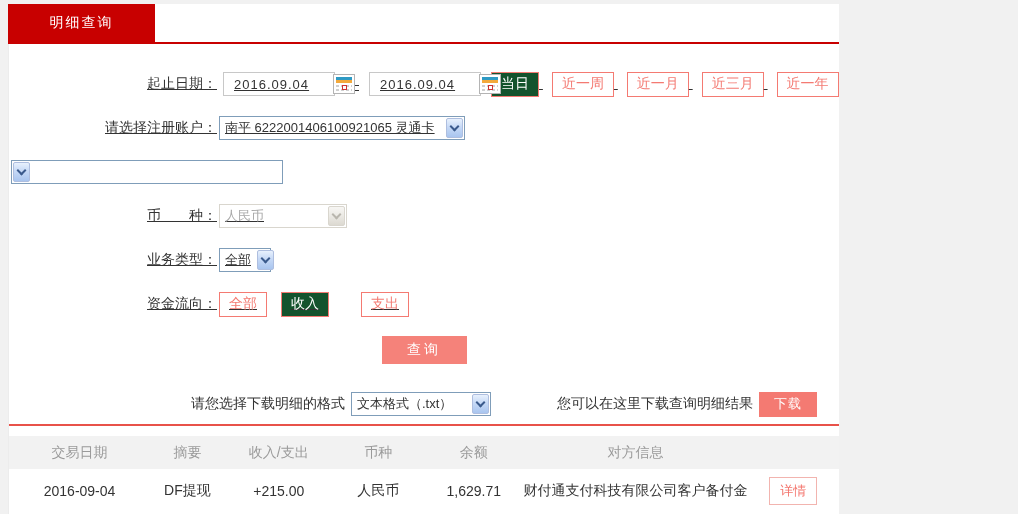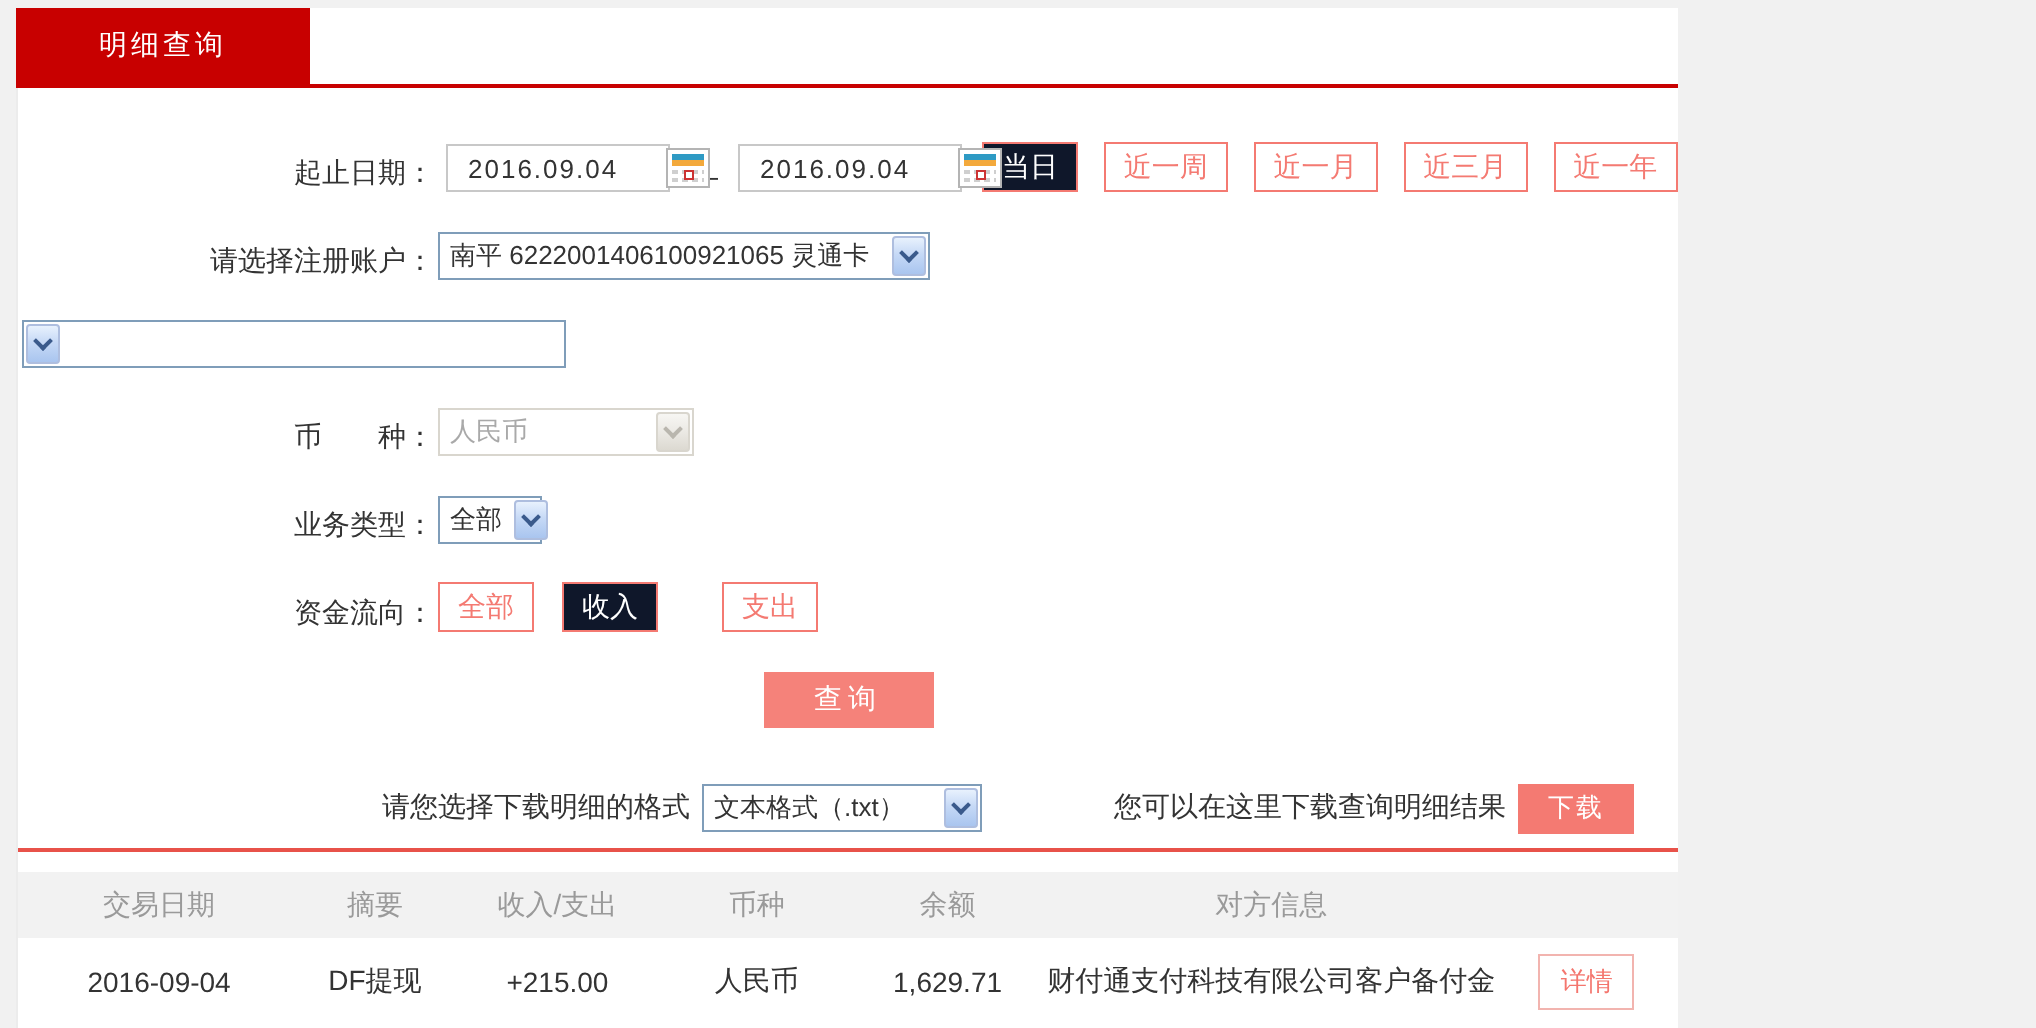--- a/index.html
+++ b/index.html
@@ -29,21 +29,21 @@
   }
 
   
   .panel {
     margin:0 15px 0 8px;
     background:#fff;
     border-left:1px solid #ececec;
     padding-top:28px;
   }
 
-  .form-row { display:flex; align-items:flex-end; margin-bottom:20px; height:24px; }
+  .form-row { display:flex; align-items:center; margin-bottom:20px; height:24px;text-decoration:underline; }
   .form-label { width:208px; text-align:right; color:#333; font-size:14px; flex:0 0 208px; white-space:pre; }
 
   
   .date-input {
     width:112px; height:24px; border:1px solid #c8c8c8; background:#fff;
     display:inline-flex; align-items:center; margin-left:6px;
     padding:0 3px 0 10px; font-size:13px; color:#333;gap:24px;
   }
   .date-text { flex:1; text-align:center; letter-spacing:1px; }
   .cal {
@@ -61,21 +61,21 @@
   .cal-red { position:absolute; width:5px; height:5px; border:1px solid #cc3333; background:#fff; right:7px; bottom:3px; }
   .date-dash { margin:0 4px 0 10px; color:#333; }
 
   
   .pbtn {
     display:inline-flex; align-items:center; justify-content:center;
     height:25px; padding:0 9px; font-size:14px;
     background:#fff; border:1px solid #f47a72; color:#f47a72;
     cursor:pointer; font-family:inherit;
   }
-  .pbtn.filled { background:#0f172a; color:#fff; border-color:#f47a72; }
+  .pbtn.filled { background:#14532d; color:#fff; border-color:#f47a72; }
   .qgroup .pbtn { margin-left:9px; }
   .qgroup .pbtn:first-child { margin-left:10px; }
   .flowgroup .pbtn { margin-left:0; margin-right:14px; min-width:37px; }
 
   
   .xpsel {
     display:inline-flex; align-items:stretch; height:24px;
     border:1px solid #7f9db9; background:#fff; cursor:pointer;
     font-size:13px; color:#333; margin-left:2px;
   }

